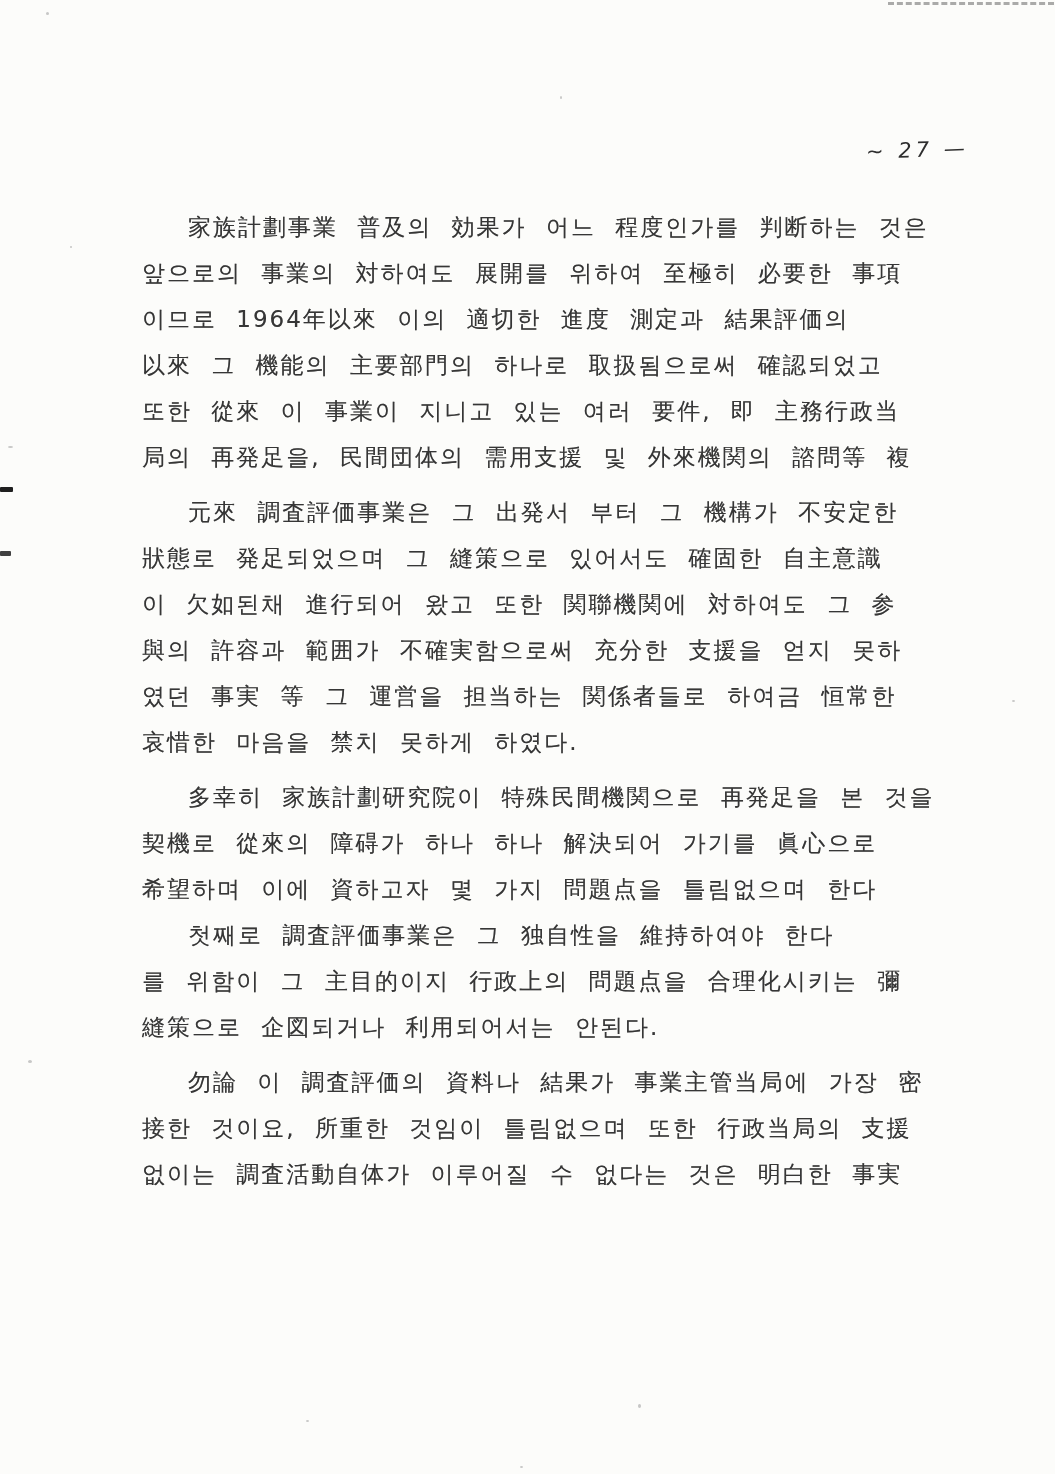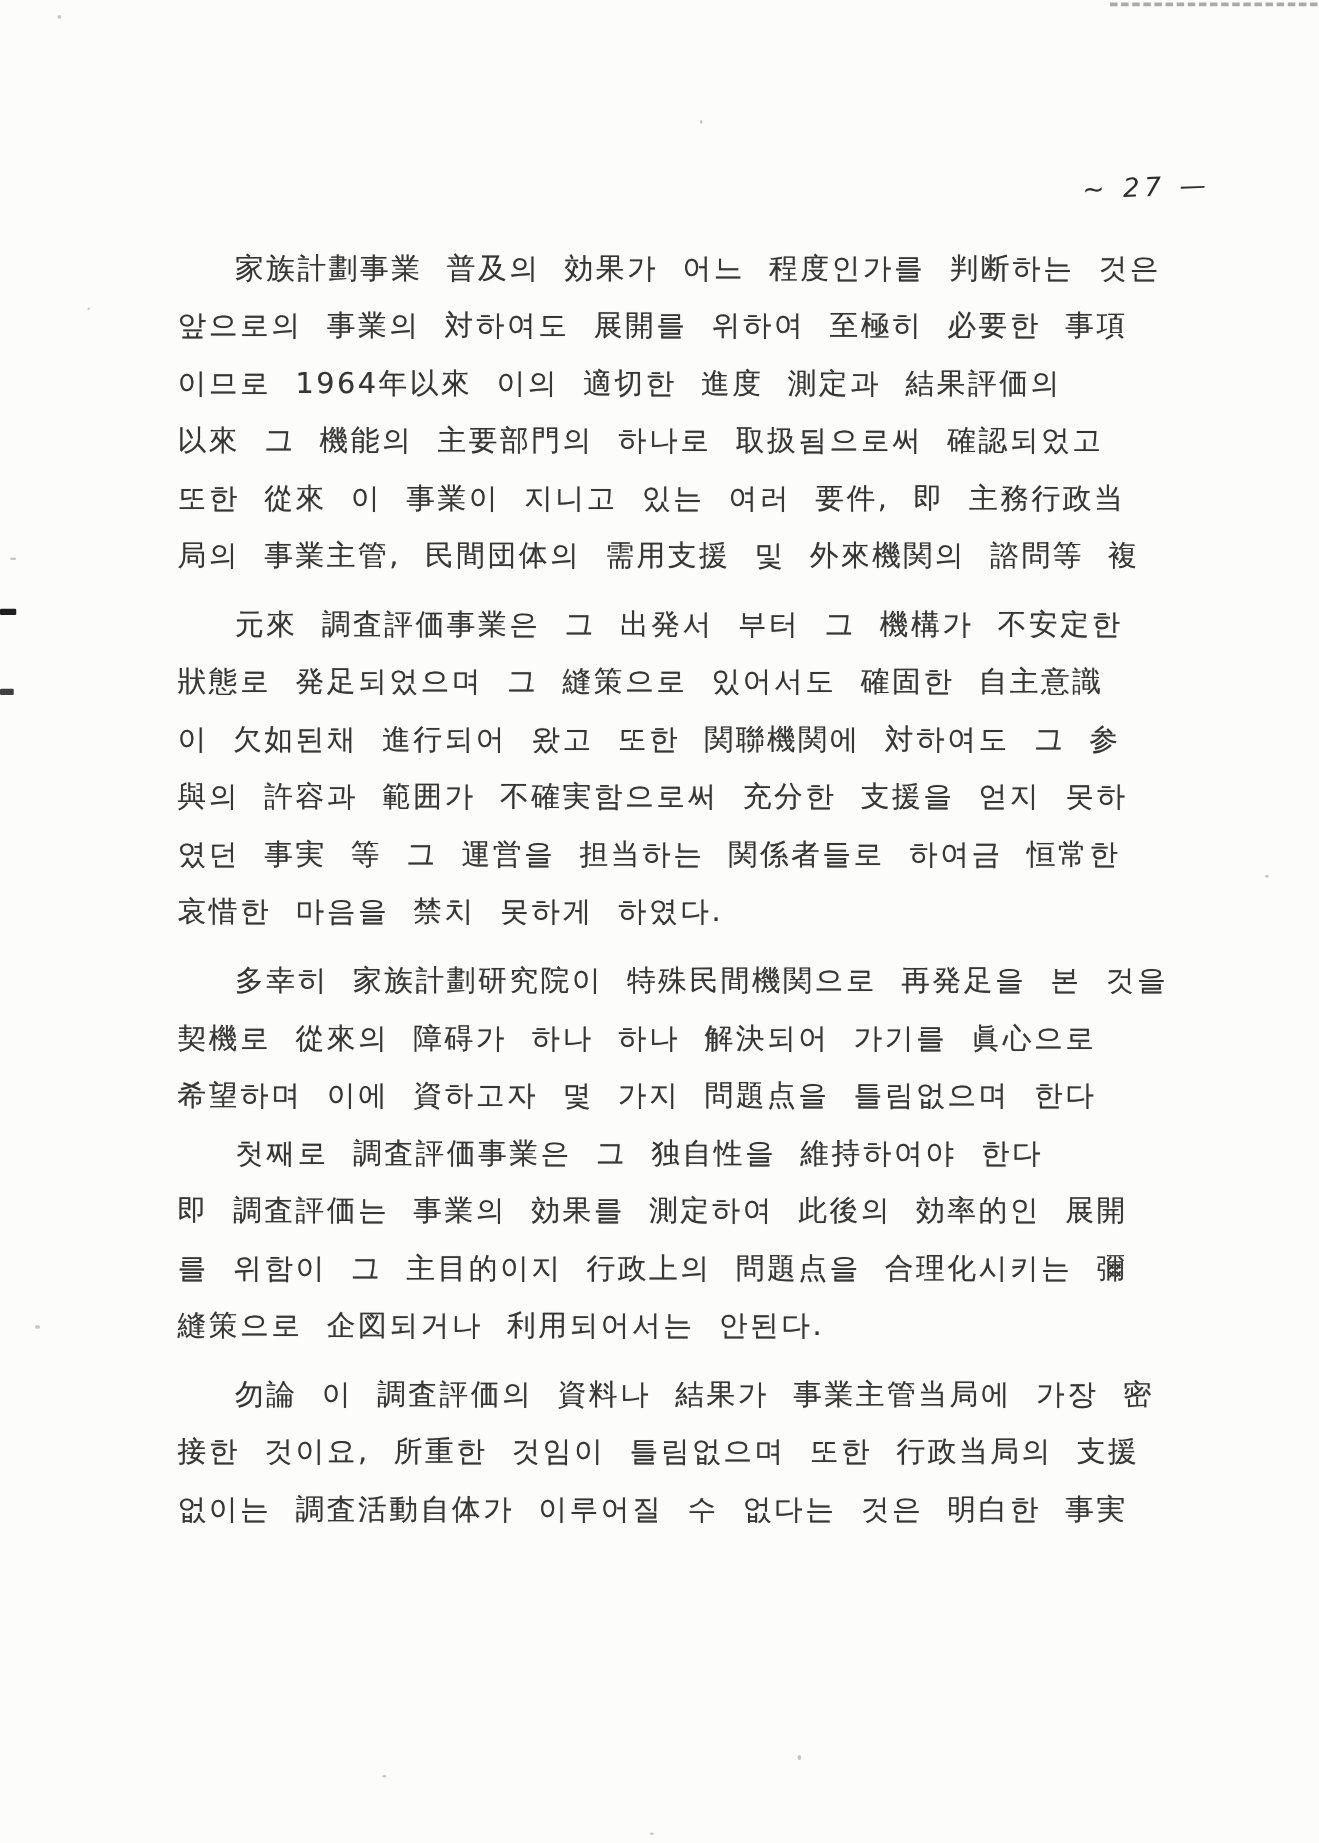--- a/index.html
+++ b/index.html
@@ -20,21 +20,21 @@
     left: 866px;
     font-size: 21px;
     font-style: italic;
     color: #2e2e2e;
     letter-spacing: 4px;
     transform: rotate(-2deg);
     white-space: nowrap;
   }
   .text-block {
     position: absolute;
-    top: 192px;
+    top: 204px;
     left: 142px;
     width: 815px;
   }
   .text-line {
     font-size: 23px;
     line-height: 46px;
     height: 46px;
     color: #363636;
     letter-spacing: 2px;
     word-spacing: 10px;
@@ -85,30 +85,29 @@
 <div class="speck" style="top:1466px;left:520px;width:3px;height:2px;"></div>
 
 <div class="page-number">~ 27 —</div>
 
 <div class="text-block">
   <div class="text-line indent para" style="margin-top:0;">家族計劃事業  普及의  効果가  어느  程度인가를  判断하는  것은</div>
   <div class="text-line">앞으로의  事業의  対하여도  展開를  위하여  至極히  必要한  事項</div>
   <div class="text-line">이므로  1964年以來  이의  適切한  進度  測定과  結果評価의</div>
   <div class="text-line">以來  그  機能의  主要部門의  하나로  取扱됨으로써  確認되었고</div>
   <div class="text-line">또한  從來  이  事業이  지니고  있는  여러  要件,  即  主務行政当</div>
-  <div class="text-line">局의  事業主管, 民間団体의  需用支援  및  外來機関의  諮問等  複</div>
+  <div class="text-line">局의  再発足을, 民間団体의  需用支援  및  外來機関의  諮問等  複</div>
   <div class="text-line indent para">元來  調査評価事業은  그  出発서  부터  그  機構가  不安定한</div>
   <div class="text-line">狀態로  発足되었으며  그  縫策으로  있어서도  確固한  自主意識</div>
   <div class="text-line">이  欠如된채  進行되어  왔고  또한  関聯機関에  対하여도  그  参</div>
   <div class="text-line">與의  許容과  範囲가  不確実함으로써  充分한  支援을  얻지  못하</div>
   <div class="text-line">였던  事実  等  그  運営을  担当하는  関係者들로  하여금  恒常한</div>
   <div class="text-line">哀惜한  마음을  禁치  못하게  하였다.</div>
   <div class="text-line indent para">多幸히  家族計劃研究院이  特殊民間機関으로  再発足을  본  것을</div>
   <div class="text-line">契機로  從來의  障碍가  하나  하나  解決되어  가기를  眞心으로</div>
   <div class="text-line">希望하며  이에  資하고자  몇  가지  問題点을  틀림없으며  한다</div>
   <div class="text-line indent">첫째로  調査評価事業은  그  独自性을  維持하여야  한다</div>
-  <div class="text-line">即  調査評価는  事業의  効果를  測定하여  此後의  効率的인  展開</div>
   <div class="text-line">를  위함이  그  主目的이지  行政上의  問題点을  合理化시키는  彌</div>
   <div class="text-line">縫策으로  企図되거나  利用되어서는  안된다.</div>
   <div class="text-line indent para">勿論  이  調査評価의  資料나  結果가  事業主管当局에  가장  密</div>
   <div class="text-line">接한  것이요,  所重한  것임이  틀림없으며  또한  行政当局의  支援</div>
   <div class="text-line">없이는  調査活動自体가  이루어질  수  없다는  것은  明白한  事実</div>
 </div>
 
 </body></html>

